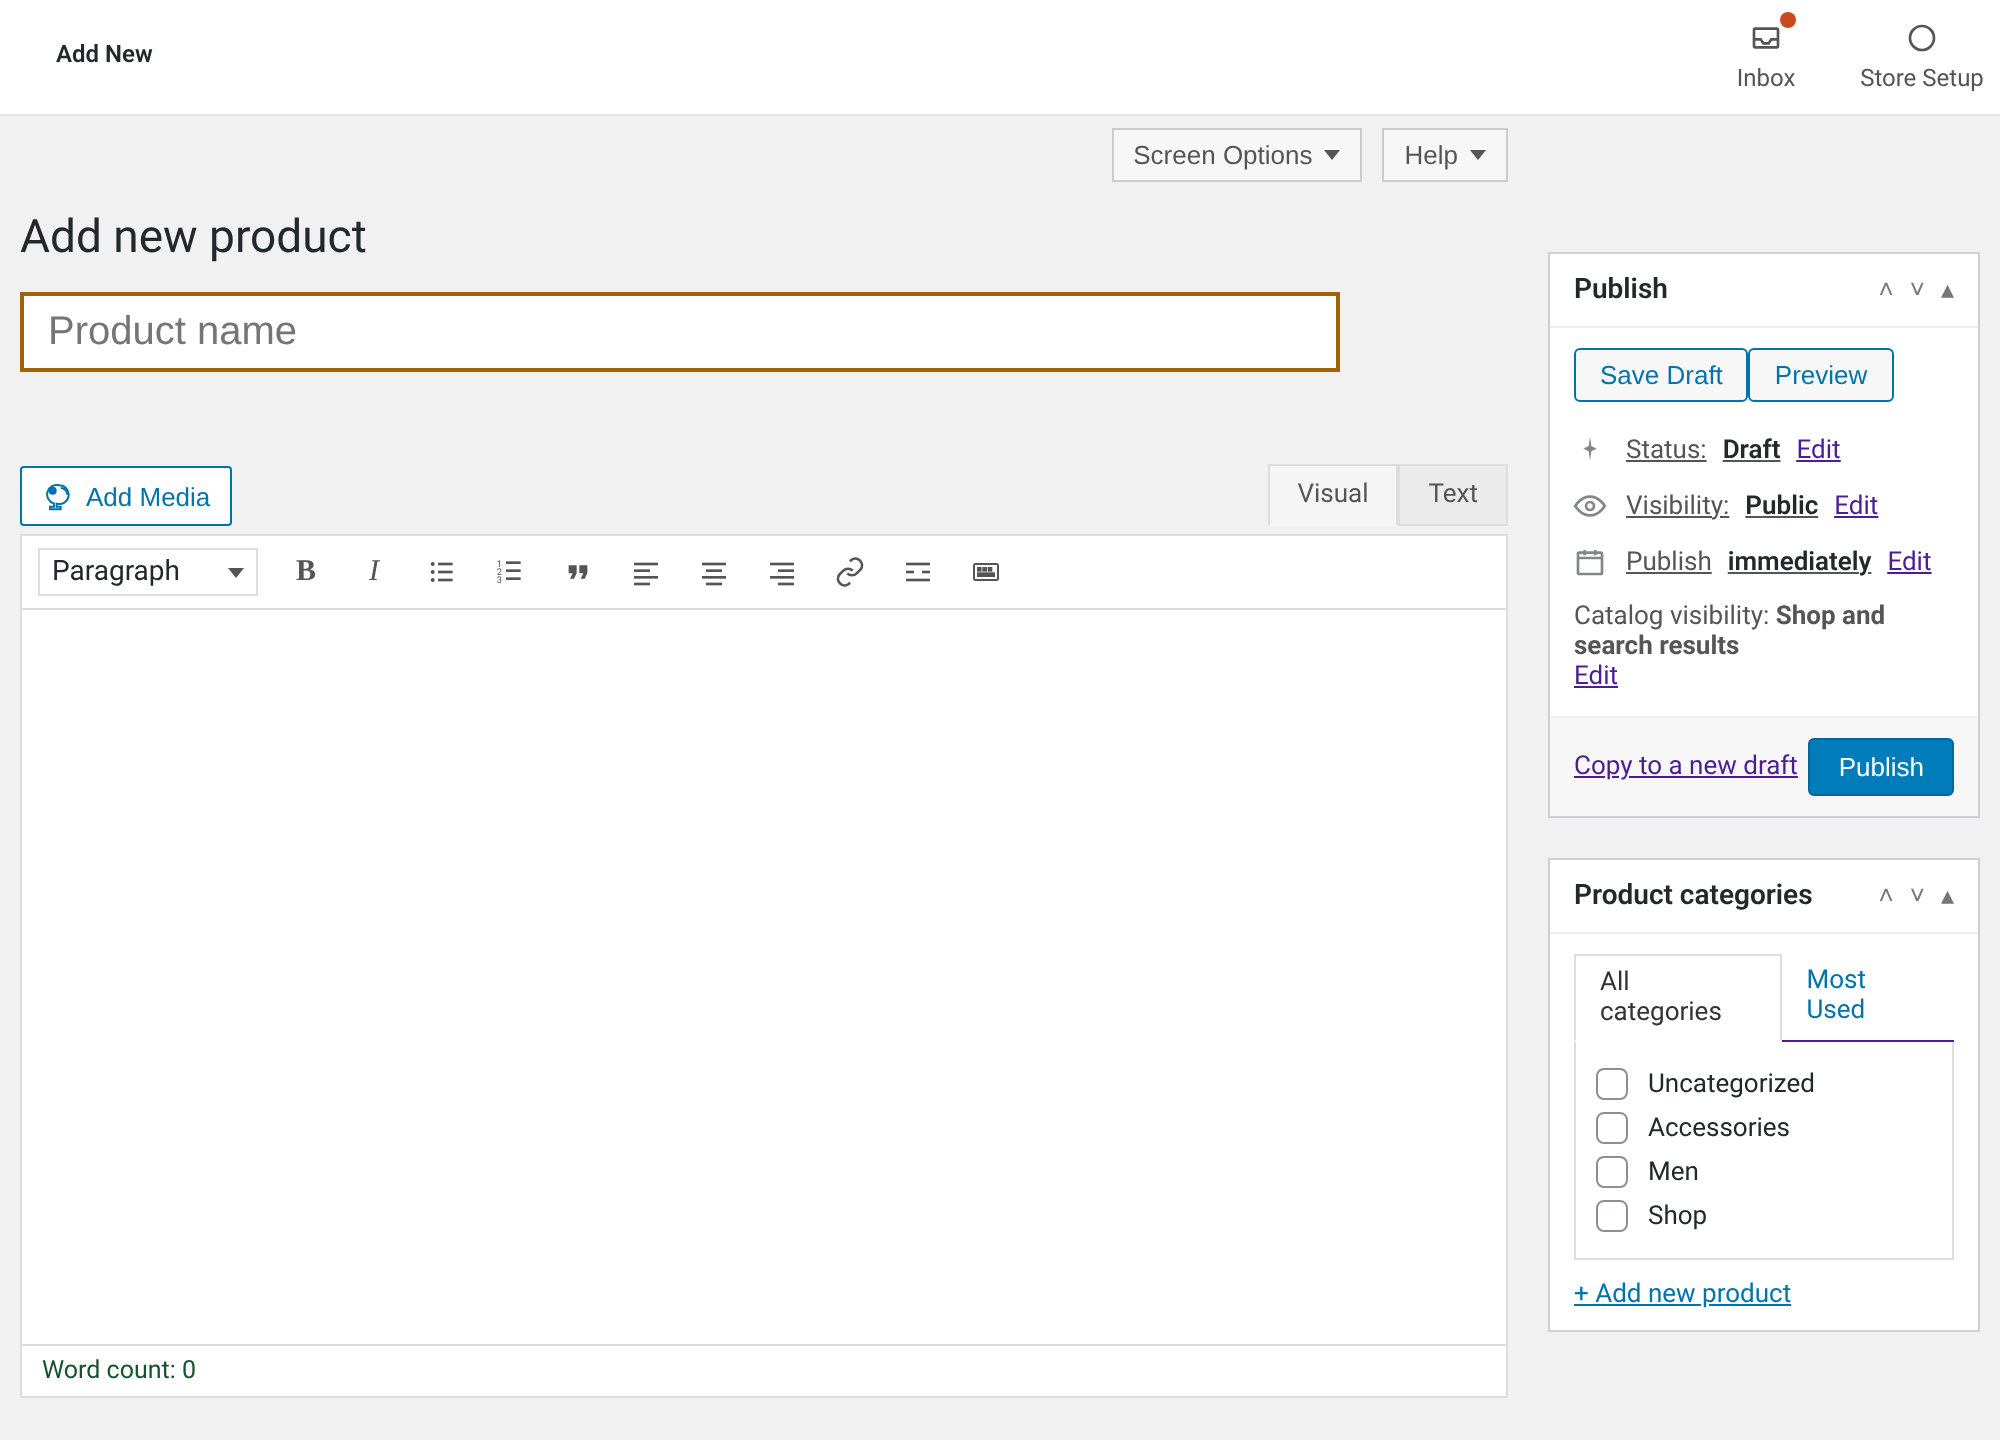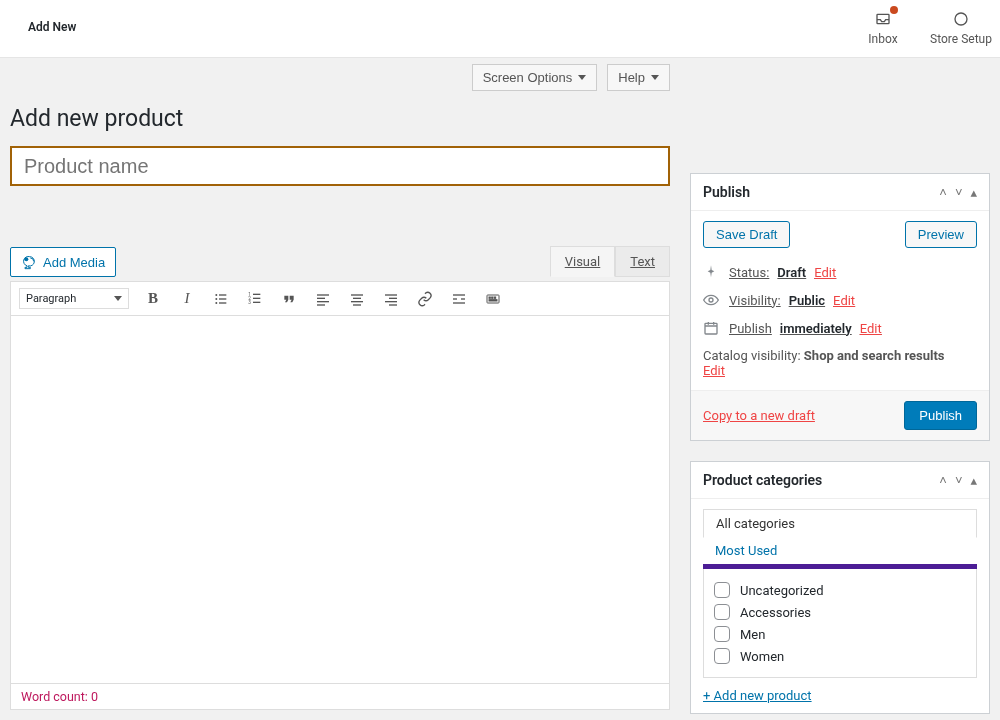--- a/index.html
+++ b/index.html
@@ -4,52 +4,52 @@
 <style>
 * { box-sizing: border-box; margin: 0; padding: 0; }
 body { font-family: -apple-system, BlinkMacSystemFont, "Segoe UI", Roboto, sans-serif; font-size: 13px; color: #23282d; background: #f1f1f1; width: 1000px; height: 720px; overflow: hidden; }
 .topbar { background: #fff; height: 58px; display: flex; align-items: flex-start; padding: 0 0 0 28px; border-bottom: 1px solid #e5e5e5; }
 .topbar-title { font-size: 12px; font-weight: 600; padding-top: 20px; flex: 1; }
 .topbar-icon { width: 78px; text-align: center; font-size: 12px; color: #555; padding-top: 8px; position: relative; cursor: pointer; }
 .topbar-icon .ico { display: block; font-size: 20px; color: #555; height: 24px; }
 .topbar-icon .dot { position: absolute; top: 6px; right: 24px; width: 8px; height: 8px; background: #ca4a1f; border-radius: 50%; }
 .content { display: flex; gap: 20px; padding: 0 10px 0 10px; }
 .main { flex: 1; padding-left: 0; }
-.side { width: 306px; margin-top: 47px; }
+.side { width: 306px; }
 .toprow { display:flex; justify-content:flex-end; gap:10px; padding: 6px 0 4px; }
 .toprow .btn-outline { background:#f7f7f7; border:1px solid #ccc; color:#555; padding:5px 10px; font-size:13px; display:flex; align-items:center; gap:6px; cursor:pointer; }
 .page-title { font-size: 23px; font-weight: 400; color: #23282d; padding: 10px 0 14px 0; }
 .title-input { width: 660px; height: 40px; font-size: 20px; padding: 4px 12px; border: 2px solid #a16207; background: #fff; color: #72777c; }
-.editor-wrap { margin-top: 60px; width: 660px; }
+.editor-wrap { margin-top: 46px; width: 744px; }
 .editor-toolbar-row { display: flex; align-items: flex-end; }
 .add-media { border: 1px solid #0073aa; color: #0073aa; background: #fff; padding: 6px 10px; font-size: 13px; cursor: pointer; display: inline-flex; align-items: center; gap: 6px; border-radius: 2px; }
 .tabs { margin-left: auto; display: flex; }
-.tab { padding: 7px 14px; font-size: 13px; color: #555; background: #ebebeb; border: 1px solid #ddd; cursor: pointer; text-decoration: underline; }
+.tab { padding: 7px 14px; font-size: 13px; color: #555; background: #ebebeb; border: 1px solid #ddd; cursor: pointer; }
 .tab.active { background: #f5f5f5; border-bottom-color: #f5f5f5; }
 .toolbar { background: #fff; border: 1px solid #ddd; border-top: 1px solid #ddd; padding: 6px 8px; display: flex; align-items: center; gap: 14px; margin-top: 4px; }
-.format-select { border: 1px solid #ddd; padding: 3px 6px; font-size: 11px; width: 110px; background: #fff; display:flex; justify-content:space-between; align-items:center; cursor:pointer; }
+.format-select { border: 1px solid #ddd; padding: 3px 6px; font-size: 14px; width: 110px; background: #fff; display:flex; justify-content:space-between; align-items:center; cursor:pointer; }
 .tb-btn { width: 20px; height: 20px; color: #555; cursor: pointer; display:flex; align-items:center; justify-content:center; }
 .editor-body { background: #fff; border: 1px solid #ddd; border-top: none; height: 368px; }
-.editor-status { background: #fff; border: 1px solid #ddd; border-top: none; padding: 5px 10px; font-size: 12.5px; color: #be185d; }
+.editor-status { background: #fff; border: 1px solid #ddd; border-top: none; padding: 5px 10px; font-size: 12.5px; color: #14532d; }
 .panel { background: #fff; border: 1px solid #ccd0d4; margin-top: 20px; }
 .panel:first-child { margin-top: 68px; }
 .panel-head { padding: 10px 12px; border-bottom: 1px solid #eee; display: flex; align-items: center; }
 .panel-head h3 { font-size: 14px; font-weight: 600; flex: 1; }
 .panel-controls { display: flex; gap: 8px; color: #777; }
 .panel-controls span { cursor: pointer; }
 .panel-body { padding: 10px 12px; }
 .panel-actions { padding: 10px 12px; border-top: 1px solid #eee; background: #f7f7f7; display: flex; align-items: center; }
 .btn-secondary { border: 1px solid #0073aa; color: #0073aa; background: #f7f7f7; padding: 5px 12px; font-size: 13px; cursor: pointer; border-radius: 3px; }
 .btn-primary { background: #007cba; color: #fff; border: 1px solid #006799; padding: 6px 14px; font-size: 13px; cursor: pointer; border-radius: 3px; margin-left: auto; }
 .pub-row { display: flex; align-items: center; gap: 8px; font-size: 13px; color: #555; padding: 6px 0; text-decoration: underline; }
 .pub-row .ico { width: 18px; color: #82878c; display:inline-flex; }
 .pub-row strong { color: #23282d; font-weight: 600; }
-.link { color: #ef4444; text-decoration: underline; cursor: pointer; }
+.link { color: #4c1d95; text-decoration: underline; cursor: pointer; }
 .catalog-row { font-size: 13px; color: #555; padding: 6px 0 2px; }
-.cat-tabs { display: flex; border-bottom: 5px solid #4c1d95; flex-direction: column; }
+.cat-tabs { display: flex; border-bottom: 1px solid #4c1d95; }
 .cat-tab { padding: 6px 12px; font-size: 13px; cursor: pointer; color: #0073aa; }
 .cat-tab.active { border: 1px solid #ddd; border-bottom: 1px solid #fff; margin-bottom: -1px; color: #333; background:#fff; }
 .cat-list { border: 1px solid #ddd; border-top: none; padding: 10px; }
 .cat-item { display: flex; align-items: center; gap: 10px; padding: 3px 0; font-size: 13px; }
 .cat-item input { width: 16px; height: 16px; border-radius: 4px; border: 1px solid #8c8f94; appearance: none; cursor: pointer; }
 .add-cat { color: #0073aa; text-decoration: underline; font-size: 13px; cursor: pointer; display: inline-block; padding: 10px 0 0; }
 svg { width: 16px; height: 16px; }
 .caret-down { display:inline-block; width:0; height:0; border-left:4px solid transparent; border-right:4px solid transparent; border-top:5px solid #555; }
 </style>
 </head>
@@ -200,21 +200,21 @@
     <div class="panel">
       <div class="panel-head">
         <h3>Publish</h3>
         <div class="panel-controls">
           <span>˄</span>
           <span>˅</span>
           <span>▴</span>
         </div>
       </div>
       <div class="panel-body">
-        <div style="display:flex;justify-content:space-between;margin-bottom:10px">
+        <div style="display:flex;margin-bottom:10px">
           <button class="btn-secondary">Save Draft</button>
           <button class="btn-secondary">Preview</button>
         </div>
         <div class="pub-row">
           <span class="ico">
               <svg viewBox="0 0 24 24" fill="currentColor">
                 <path d="M12 2l1 7 4 2-4 2-1 7-1-7-4-2 4-2z"></path>
               </svg>
             </span>
           <span>Status:</span>
@@ -277,20 +277,20 @@
           <label class="cat-item">
               <input type="checkbox" style="">
               <span>Accessories</span>
             </label>
           <label class="cat-item">
               <input type="checkbox" style="">
               <span>Men</span>
             </label>
           <label class="cat-item">
               <input type="checkbox" style="">
-              <span>Women</span>
+              <span>Shop</span>
             </label>
         </div>
         <span class="add-cat">+ Add new product</span>
       </div>
     </div>
   </div>
 </div>
 
 </body></html>

